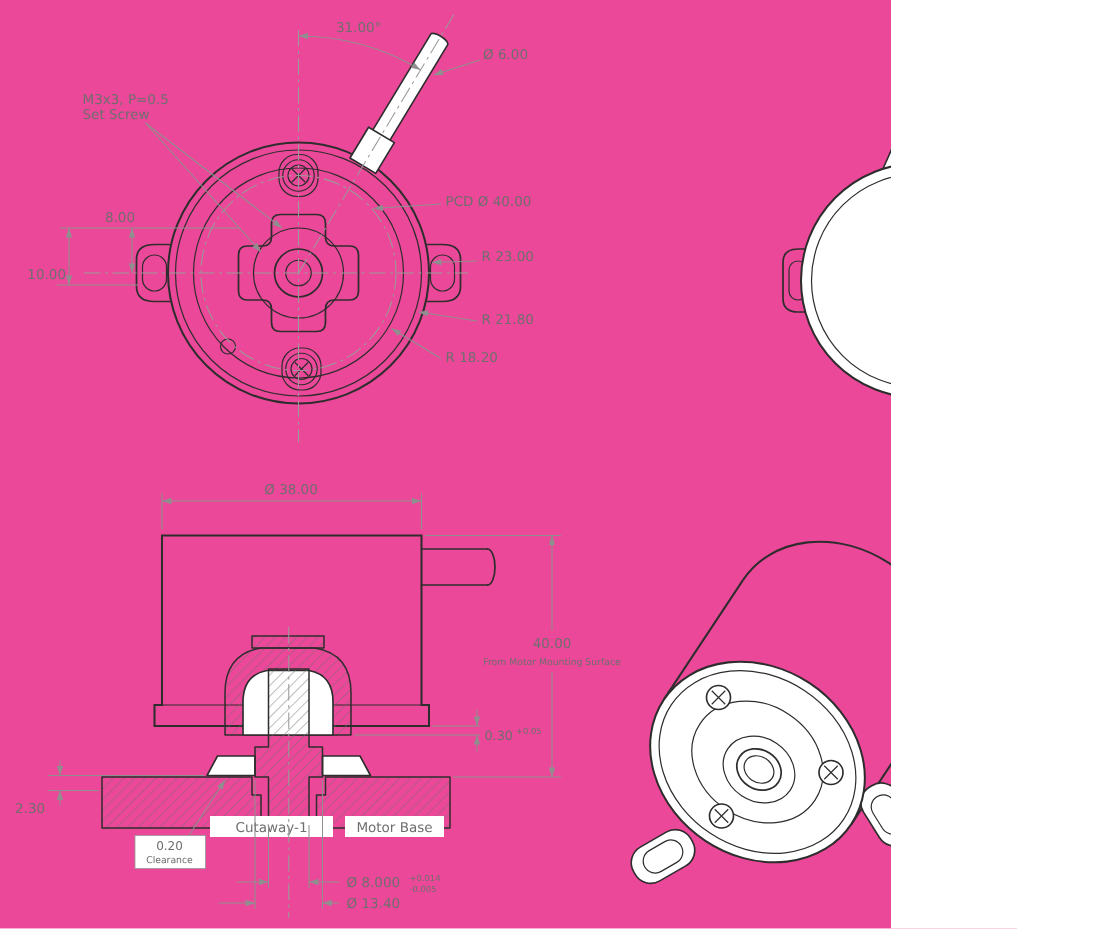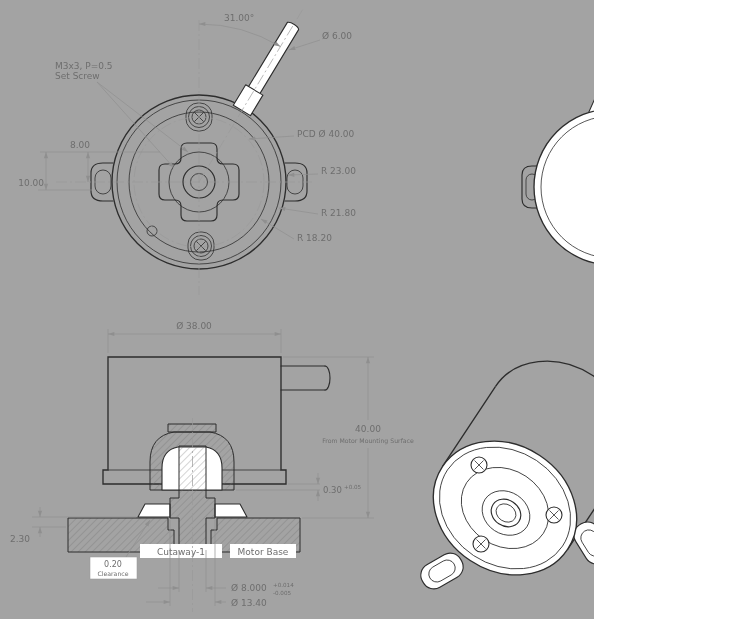--- a/index.html
+++ b/index.html
@@ -1,16 +1,16 @@
 <!DOCTYPE html>
 <html><head>
 <meta charset="utf-8">
 <style>
   html,body{margin:0;padding:0;background:#ffffff;}
-  #canvas{position:relative;width:594px;height:619px;background:#a3a3a3;overflow:hidden;}
+  #canvas{position:relative;width:594px;height:619px;background:#ec4899;overflow:hidden;}
   svg{display:block;}
   text{font-family:"DejaVu Sans",sans-serif;fill:#6e6e6e;}
   .t9{font-size:9px;} .t85{font-size:8.5px;} .t8{font-size:8px;}
   .t6{font-size:6.2px;} .t55{font-size:5.6px;}
   .ln{stroke:#2d2d2d;stroke-width:1.15;fill:none;stroke-linecap:round;stroke-linejoin:round;}
   .lnb{stroke:#2d2d2d;stroke-width:1.35;fill:none;}
   .lnthin{stroke:#2d2d2d;stroke-width:0.8;fill:none;}
   .white{fill:#ffffff;stroke:#2d2d2d;stroke-width:1.1;stroke-linejoin:round;}
   .whitenostroke{fill:#ffffff;stroke:none;}
   .hatch{fill:url(#hatch);stroke:#2d2d2d;stroke-width:1;stroke-linejoin:round;}

